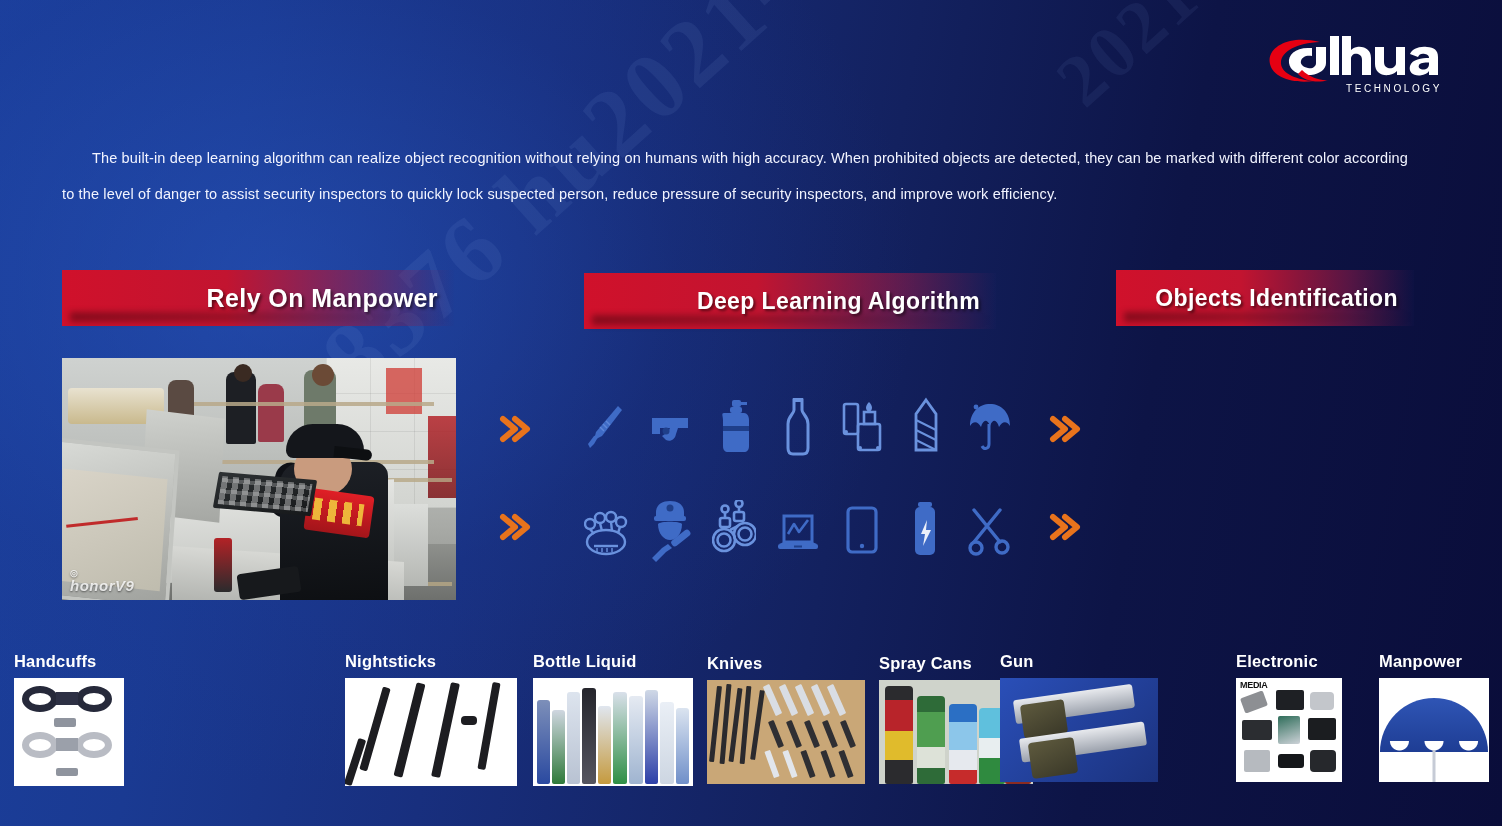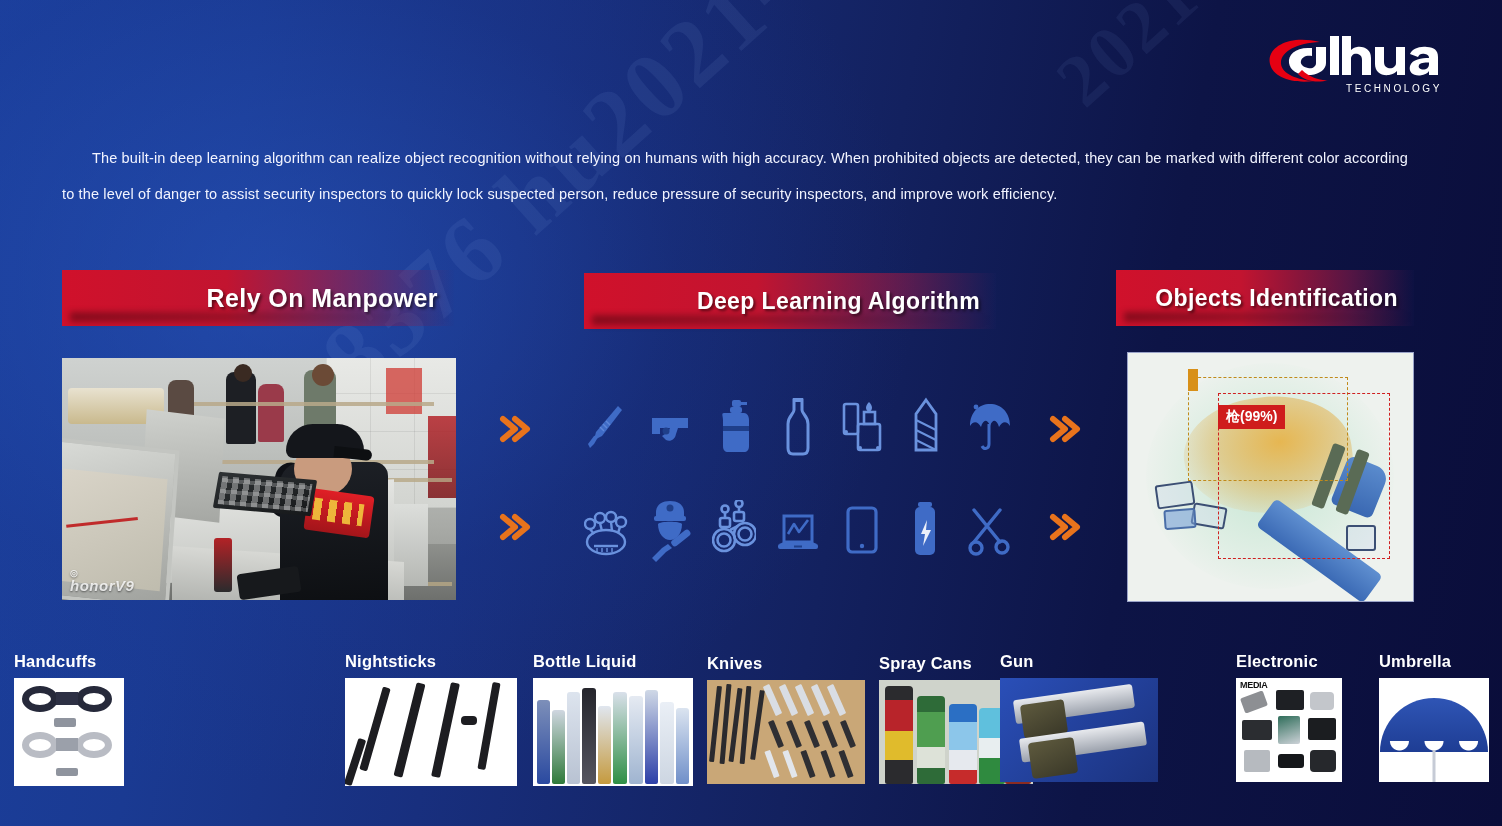--- a/index.html
+++ b/index.html
@@ -483,38 +483,20 @@
           <g fill="none" stroke="#3f6bc6" stroke-width="3.4" stroke-linecap="round">
             <path d="M6 10 L32 42"></path>
             <path d="M32 10 L6 42"></path>
             <circle cx="34" cy="47" r="6"></circle>
             <circle cx="8" cy="48" r="6"></circle>
           </g>
         </svg>
     </div>
   </div>
 
-  <div class="photo-right">
-    <div class="xr-glow"></div>
-    <div class="xr-bagblob"></div>
-    <div class="xr-item" style="left:28px;top:130px;width:38px;height:24px;transform:rotate(-8deg);"></div>
-    <div class="xr-item" style="left:64px;top:152px;width:34px;height:22px;transform:rotate(10deg);"></div>
-    <div class="xr-item" style="left:36px;top:156px;width:32px;height:20px;background:rgba(120,160,215,.6);border-color:#4a6ea8;transform:rotate(-4deg);"></div>
-    <div class="xr-item" style="left:218px;top:172px;width:30px;height:26px;"></div>
-    <div class="xr-gun">
-      <div class="xr-gunbody"></div>
-      <div class="xr-gungrip"></div>
-      <div class="xr-barrel1"></div>
-      <div class="xr-barrel2"></div>
-    </div>
-    <div class="xr-box-orange"></div>
-    <div class="xr-box-red"></div>
-    <div class="xr-label-orange"></div>
-    <div class="xr-label-red">枪(99%)</div>
-  </div>
 
   <div class="strip">
 
     <div class="thumb-cell" style="left:14px;top:6px;">
       <div class="thumb-label">Handcuffs</div>
       <div class="thumb-img" style="width:110px;height:108px;">
         <div class="hc-ring" style="left:8px;top:8px;width:36px;height:26px;border:7px solid #26293a;"></div>
         <div class="hc-ring" style="left:62px;top:8px;width:36px;height:26px;border:7px solid #26293a;"></div>
         <div style="position:absolute;left:42px;top:14px;width:22px;height:13px;background:#2d3044;"></div>
         <div class="hc-ring" style="left:8px;top:54px;width:36px;height:26px;border:7px solid #b9bcc4;"></div>
@@ -611,21 +593,21 @@
         <div class="elec" style="left:6px;top:42px;width:30px;height:20px;background:#2b2d31;"></div>
         <div class="elec" style="left:42px;top:38px;width:22px;height:28px;background:linear-gradient(160deg,#2f6d5a,#cdd2d8);"></div>
         <div class="elec" style="left:72px;top:40px;width:28px;height:22px;background:#1b1d20;"></div>
         <div class="elec" style="left:8px;top:72px;width:26px;height:22px;background:#b6babf;"></div>
         <div class="elec" style="left:42px;top:76px;width:26px;height:14px;background:#15171a;border-radius:3px;"></div>
         <div class="elec" style="left:74px;top:72px;width:26px;height:22px;background:#26282c;border-radius:4px;"></div>
       </div>
     </div>
 
     <div class="thumb-cell" style="left:1379px;top:6px;">
-      <div class="thumb-label">Umbrella</div>
+      <div class="thumb-label">Manpower</div>
       <div class="thumb-img" style="width:110px;height:104px;">
         <div class="umb-canopy">
           <div class="umb-scallop"></div>
         </div>
         <div class="umb-pole"></div>
 
       </div>
     </div>
 
   </div>

